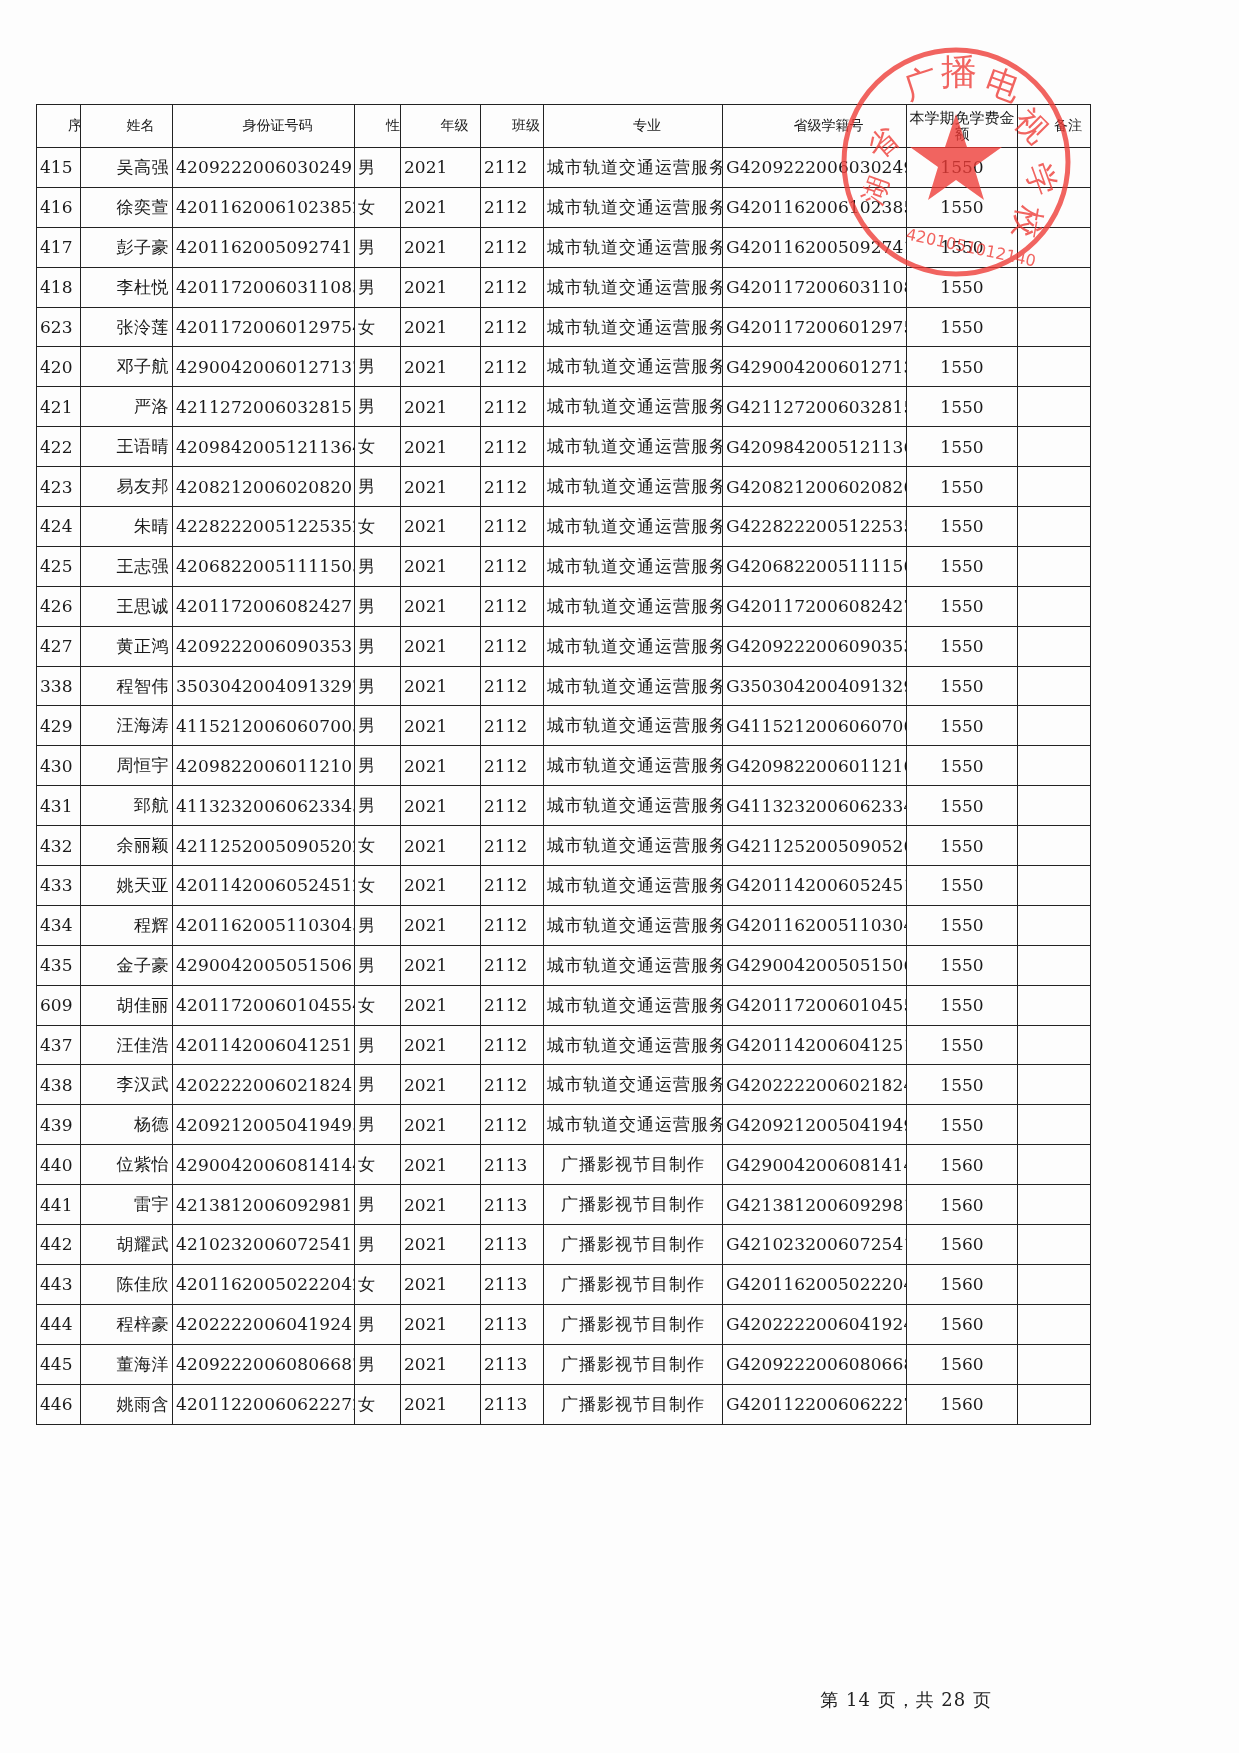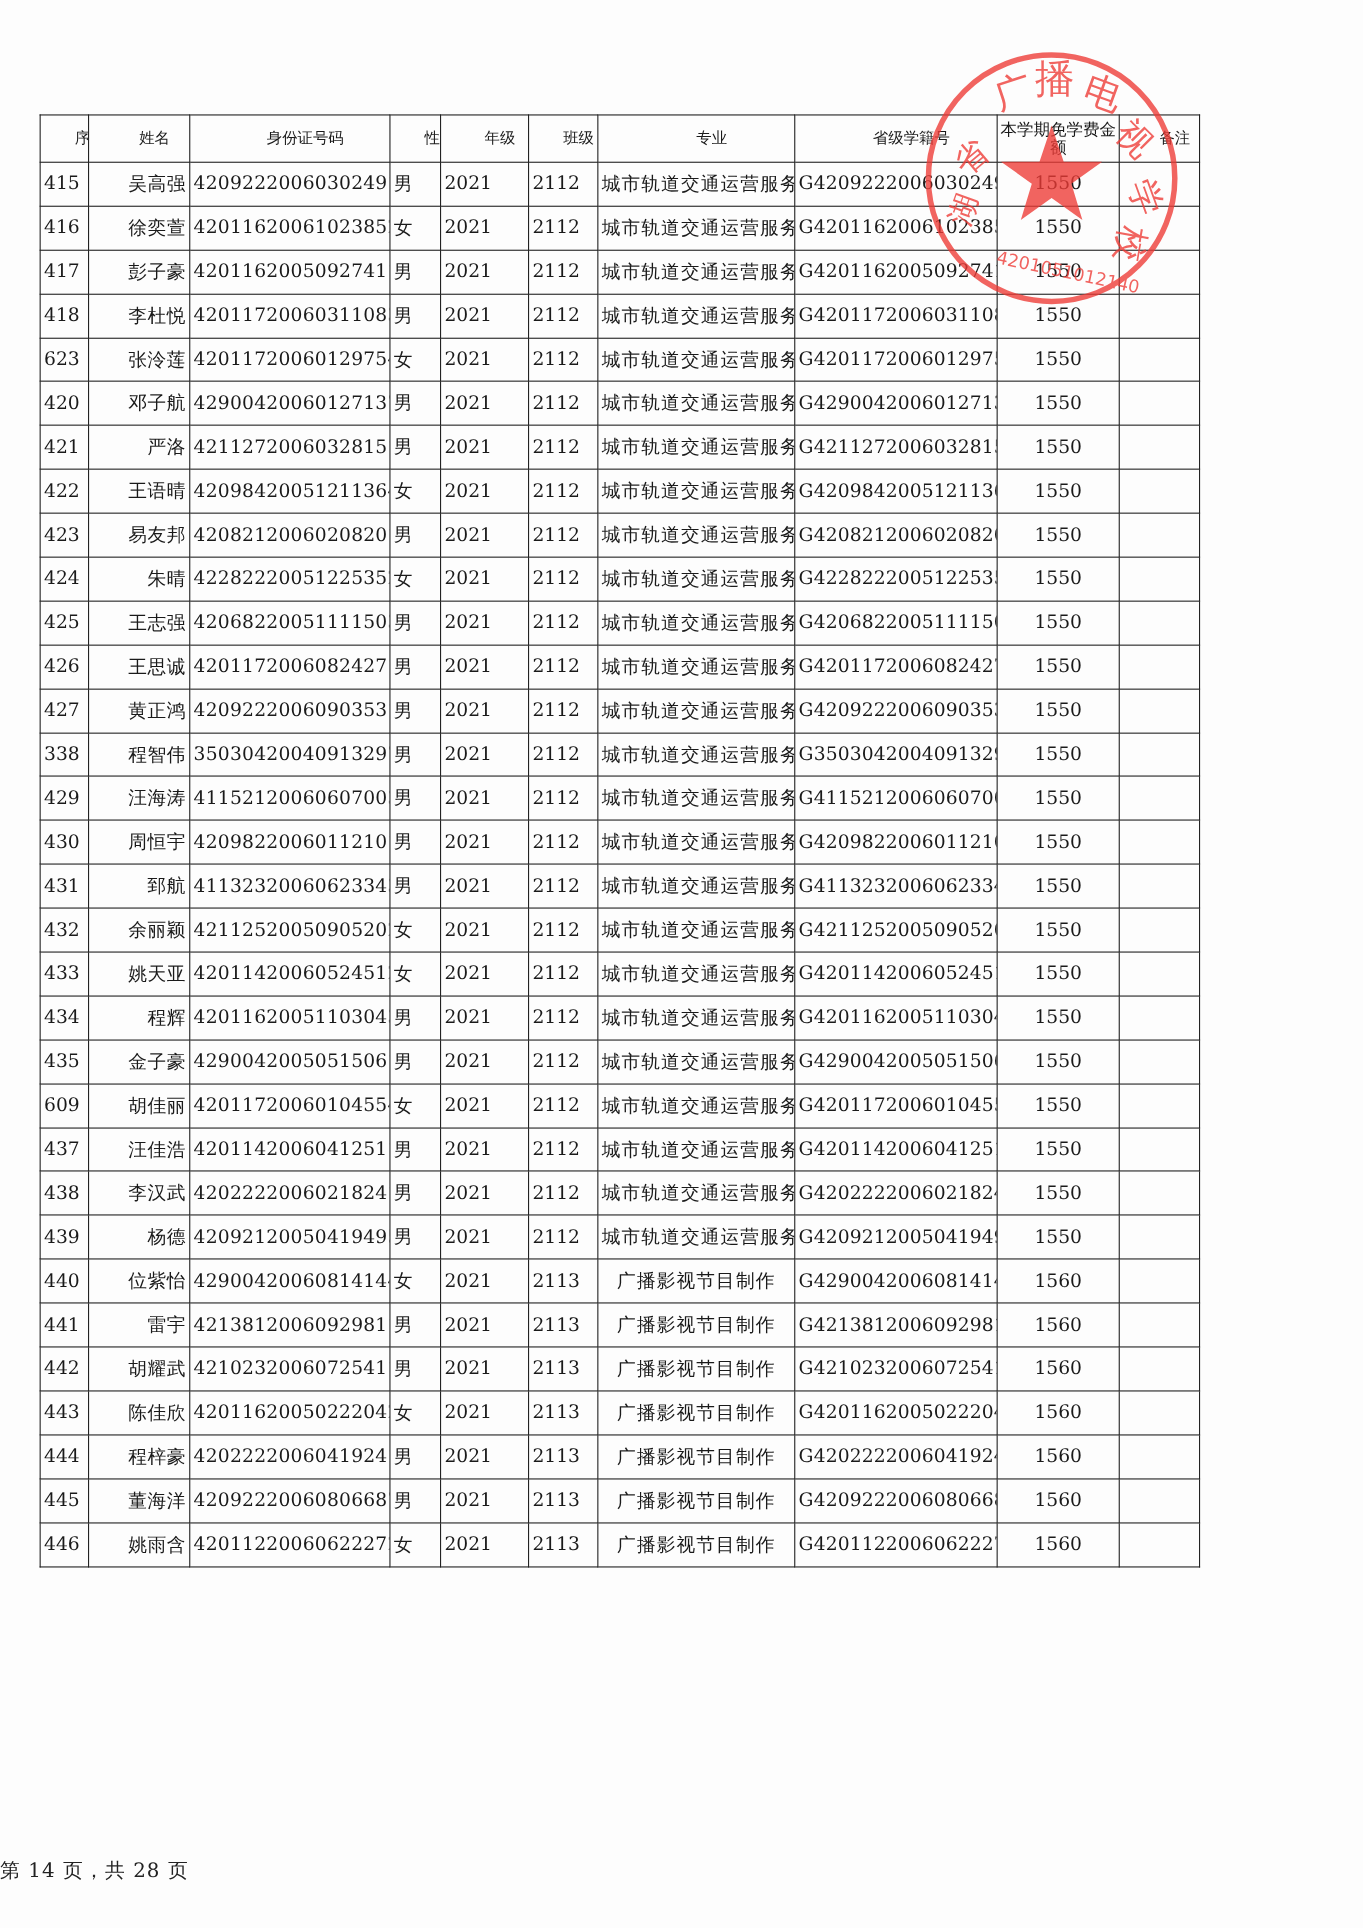--- a/index.html
+++ b/index.html
@@ -15,21 +15,21 @@
   table.roster td { height:38.9px; font-size:17px; vertical-align:middle; }
   td.seq { text-align:left; font-size:16px; }
   td.name { text-align:right; font-size:18px; letter-spacing:0.5px; }
   td.idno { text-align:left; font-size:16.5px; letter-spacing:0.2px; padding-left:1px; }
   td.gender { text-align:left; font-size:18px; padding-left:4px; }
   td.grade, td.cls { text-align:left; font-size:16.5px; padding-left:2px; }
   td.major { text-align:center; font-size:17.5px; letter-spacing:1px; padding-left:4px; padding-right:0; }
   td.stuno { text-align:left; font-size:16.5px; letter-spacing:0.1px; padding-left:0; }
   td.amt { text-align:center; font-size:16.5px; padding-left:2px; }
   td.note { }
-  .footer { position:absolute; left:0; width:992px; top:1688px; text-align:left;
+  .footer { position:absolute; left:0; width:992px; top:1688px; text-align:right;
             font-size:18px; letter-spacing:1px; color:#222; }
   .stamp { position:absolute; left:838px; top:44px; width:236px; height:236px; pointer-events:none; opacity:0.78; }
 </style>
 </head>
 <body>
 
 <div class="page">
 
   <table class="roster">
     <colgroup>

